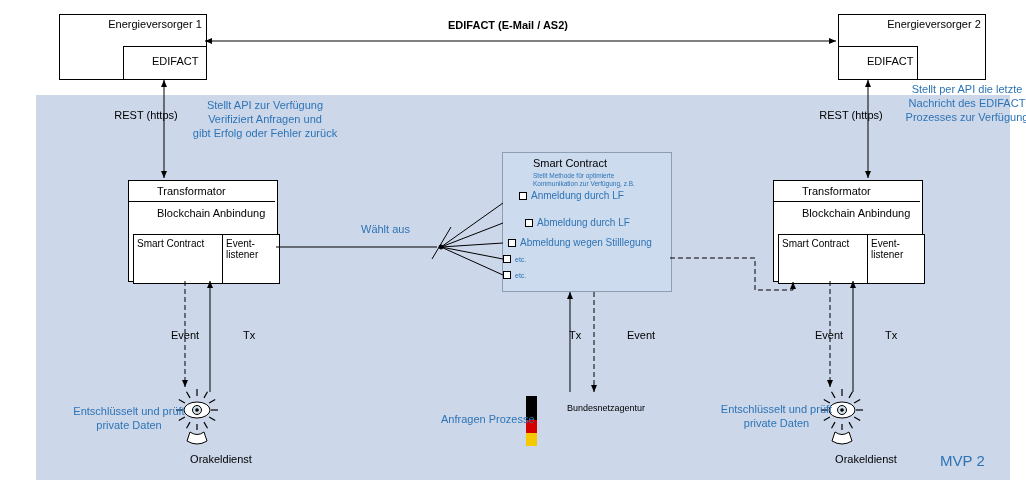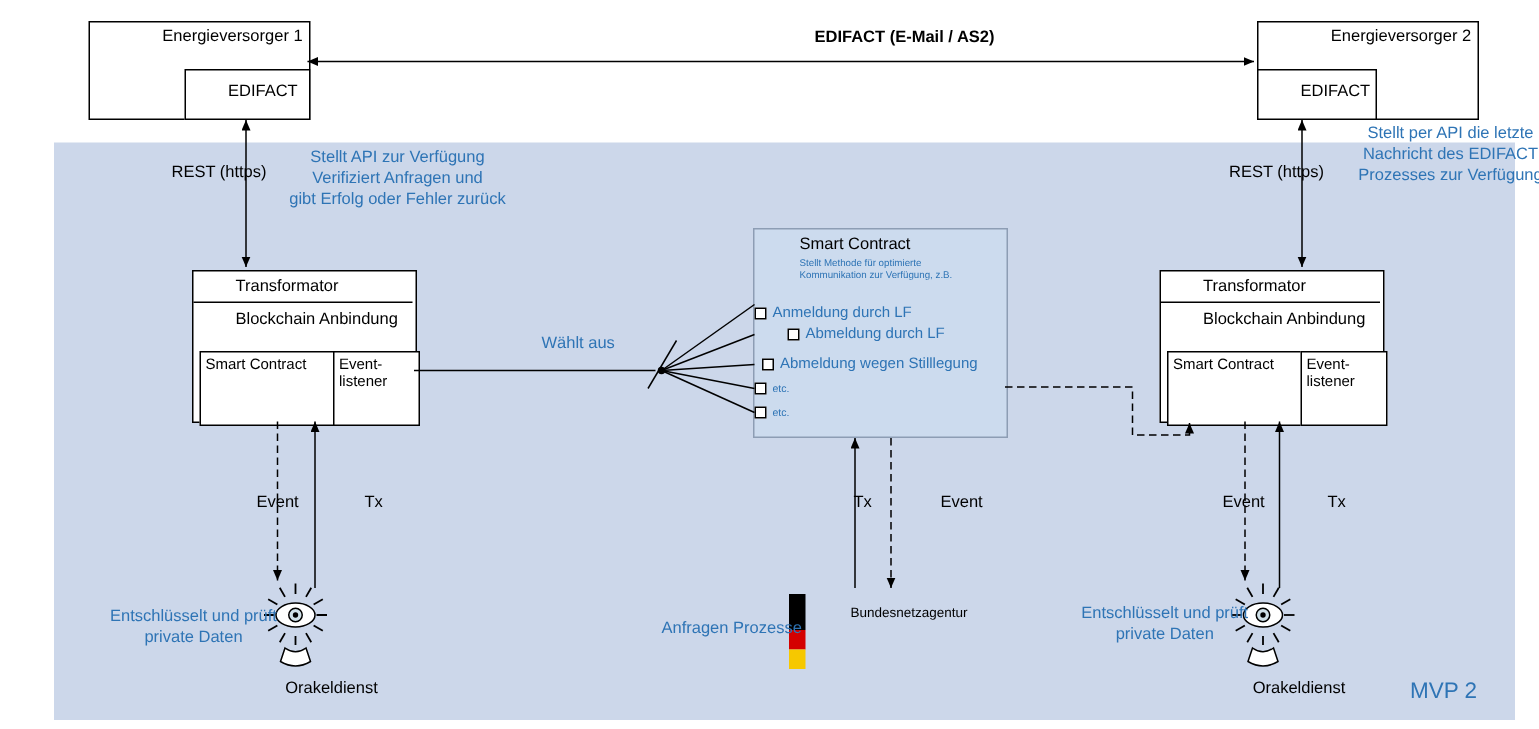--- a/index.html
+++ b/index.html
@@ -33,21 +33,21 @@
   <div class="box" style="left:59px;top:14px;width:146px;height:64px;"></div>
   <div class="txt center" style="left:59px;top:17px;width:146px;">Energieversorger 1</div>
   <div class="box" style="left:123px;top:46px;width:82px;height:32px;"></div>
   <div class="txt" style="left:129px;top:54px;">EDIFACT</div>
 
   <div class="box" style="left:838px;top:14px;width:146px;height:64px;"></div>
   <div class="txt center" style="left:838px;top:17px;width:146px;">Energieversorger 2</div>
   <div class="box" style="left:838px;top:46px;width:78px;height:32px;"></div>
   <div class="txt" style="left:844px;top:54px;">EDIFACT</div>
 
-  <div class="txt center bold" style="left:410px;top:18px;width:230px;text-align:right;">EDIFACT (E-Mail / AS2)</div>
+  <div class="txt center bold" style="left:370px;top:18px;width:230px;">EDIFACT (E-Mail / AS2)</div>
 
   <div class="txt right" style="left:86px;top:108px;width:74px;">REST (https)</div>
   <div class="txt blue center" style="left:166px;top:98px;width:152px;">Stellt API zur Verfügung
 Verifiziert Anfragen und
 gibt Erfolg oder Fehler zurück</div>
   <div class="txt right" style="left:792px;top:108px;width:72px;">REST (https)</div>
   <div class="txt blue center" style="left:868px;top:82px;width:152px;">Stellt per API die letzte
 Nachricht des EDIFACT
 Prozesses zur Verfügung</div>
 
@@ -65,21 +65,21 @@
   <div class="txt" style="left:779px;top:206px;">Blockchain Anbindung</div>
   <div class="box" style="left:778px;top:234px;width:87px;height:42px;font-size:10px;padding:3px;">Smart Contract</div>
   <div class="box" style="left:867px;top:234px;width:50px;height:42px;font-size:10px;padding:3px;white-space:pre-line;">Event-
 listener</div>
 
   <div class="mbox" style="left:502px;top:152px;width:168px;height:138px;"></div>
   <div class="txt" style="left:510px;top:156px;">Smart Contract</div>
   <div class="txt blue tiny" style="left:510px;top:172px;">Stellt Methode für optimierte
 Kommunikation zur Verfügung, z.B.</div>
 
-  <div class="sc-item" style="left:503px;top:203px;">
+  <div class="sc-item" style="left:503px;top:190px;padding-left:16px;">
     <span class="bullet"></span>
     <span class="item-lg">Anmeldung durch LF</span>
   </div>
   <div class="sc-item" style="left:503px;top:217px;padding-left:22px;">
     <span class="bullet"></span>
     <span class="item-lg">Abmeldung durch LF</span>
   </div>
   <div class="sc-item" style="left:508px;top:237px;">
     <span class="bullet"></span>
     <span class="item-lg">Abmeldung wegen Stilllegung</span>

